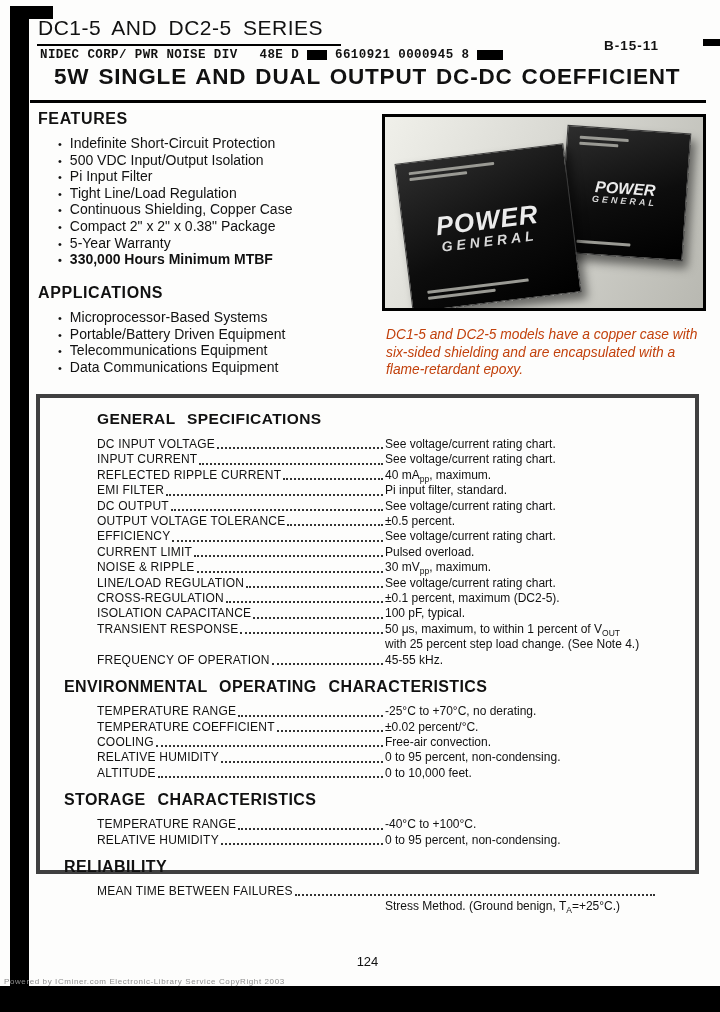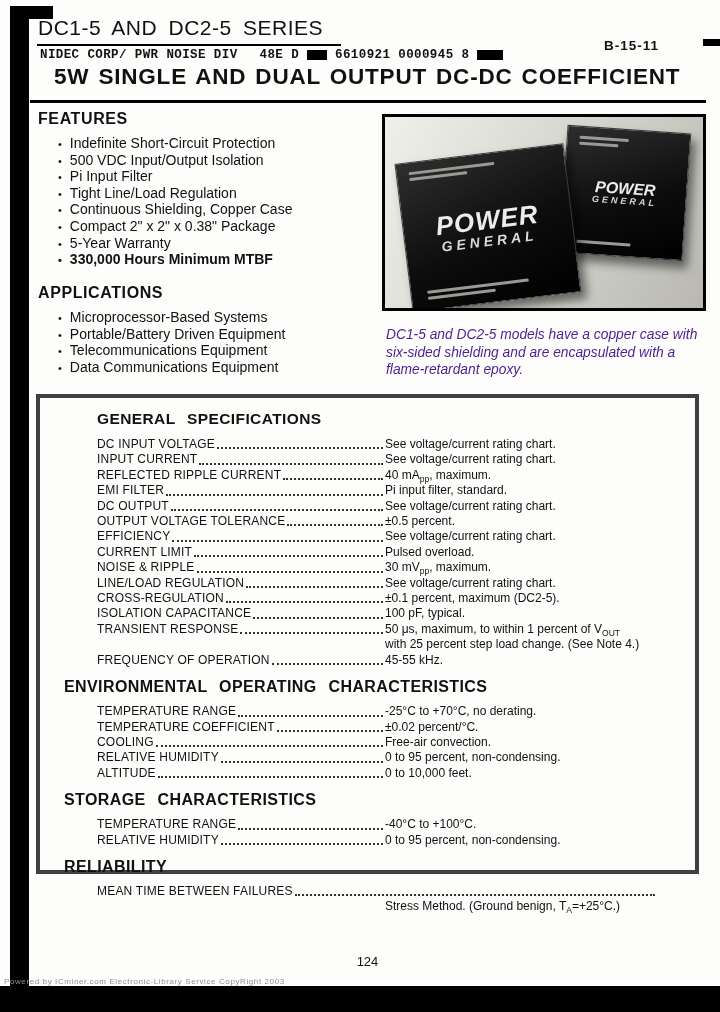--- a/index.html
+++ b/index.html
@@ -35,21 +35,21 @@
   .mod-b{right:16px;top:12px;width:122px;height:126px;transform:rotate(4deg);}
   .brand{font-style:italic;font-weight:bold;text-align:center;line-height:1.08;}
   .mod-a .b1{display:block;font-size:26px;letter-spacing:1px;}
   .mod-a .b2{display:block;font-size:14px;letter-spacing:4px;color:#d8d8d8;}
   .mod-b .b1{display:block;font-size:16px;}
   .mod-b .b2{display:block;font-size:9px;letter-spacing:3px;color:#d8d8d8;}
   .tbars{position:absolute;top:9px;left:12px;right:12px;display:flex;flex-direction:column;gap:3px;}
   .bbars{position:absolute;bottom:10px;left:16px;right:16px;display:flex;flex-direction:column;gap:3px;}
   .mbar{display:block;height:3px;background:#9a9a94;border-radius:1px;}
   .w60{width:60%;}.w40{width:40%;}.w75{width:75%;}.w50{width:50%;}
-  .photo-caption{position:absolute;left:386px;top:326px;width:320px;font-size:13.8px;font-style:italic;line-height:17.6px;color:#4c1d95;}
+  .photo-caption{position:absolute;left:386px;top:326px;width:320px;font-size:13.8px;font-style:italic;line-height:17.6px;color:#c2410c;}
 
   
   .spec-box{position:absolute;left:36px;top:394px;width:663px;height:480px;border:4px solid #404040;box-sizing:border-box;}
   .box-heading{font-size:16px;font-weight:bold;letter-spacing:.4px;word-spacing:7px;margin:10px 38px 8px 24px;}
   .box-heading.g{margin:12px 38px 9px 57px;font-size:15.5px;}
   .rows{margin:0 38px 0 57px;}
   .srow{display:flex;align-items:flex-end;font-size:12px;line-height:15.4px;}
   .sl{white-space:nowrap;letter-spacing:.2px;}
   .ld{flex:1 1 auto;min-width:6px;border-bottom:2px dotted #333;margin:0 2px 3px 2px;}
   .ld.nodot{border-bottom:none;}

